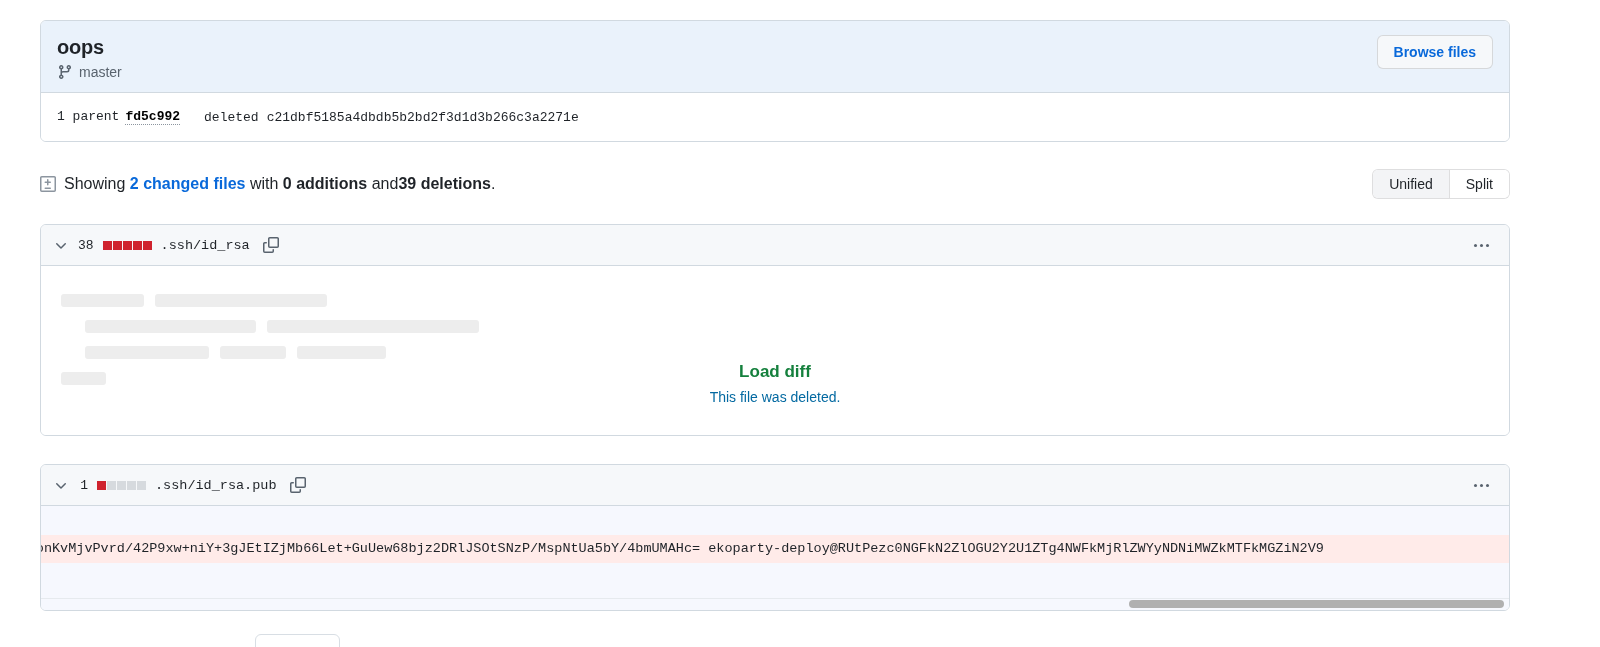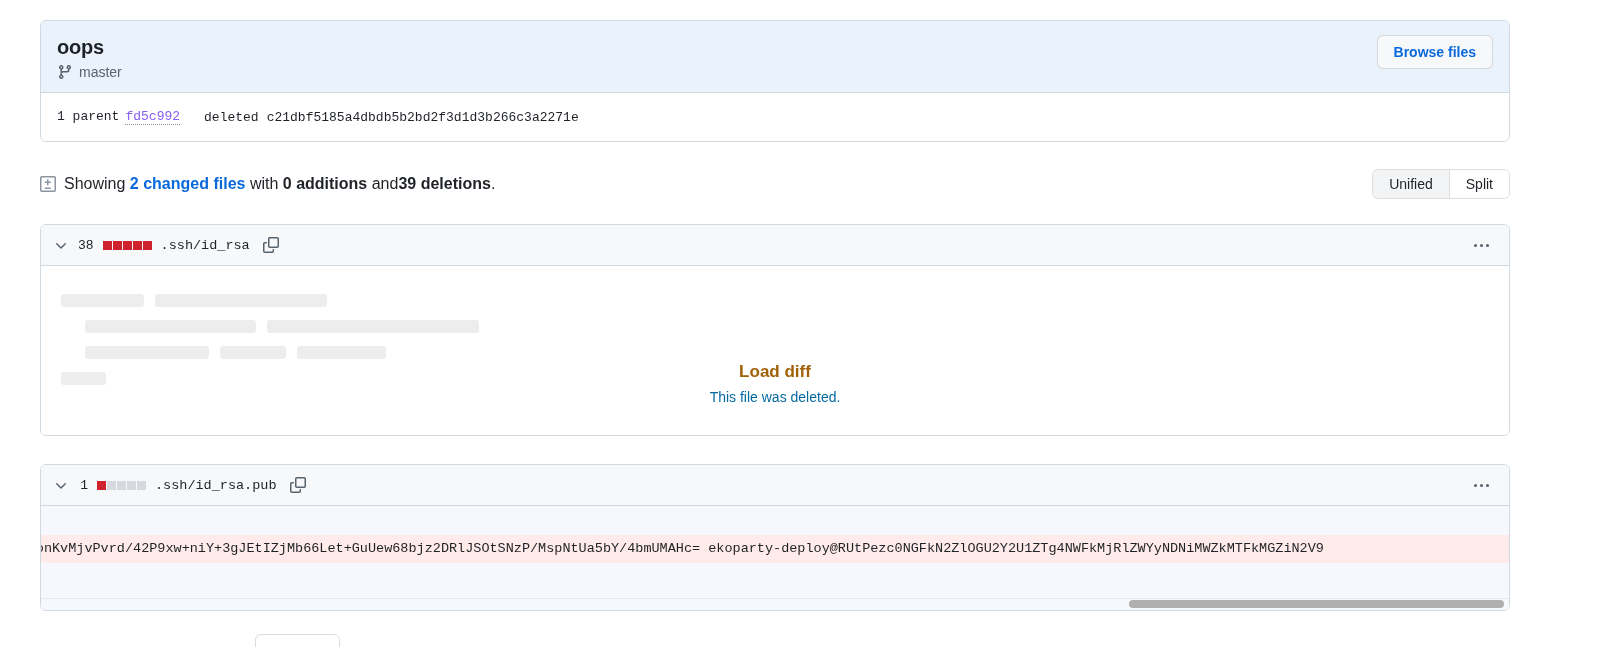--- a/index.html
+++ b/index.html
@@ -112,23 +112,24 @@
   }
   .hash-block {
     display: flex; align-items: center; gap: 24px;
     font-family: "Liberation Mono", monospace;
     font-size: 13px;
     color: #1f2328;
   }
   .parent-group { display: flex; align-items: baseline; gap: 6px; }
   .parent-label { color: #1f2328; }
   .parent-sha {
-    color: #8b5cf6;
+    color: #000000;
     border-bottom: 1px dotted #8c959f;
     cursor: pointer;
+    font-weight: bold;
   }
   .commit-group { display: flex; align-items: baseline; gap: 8px; }
   .commit-label { color: #1f2328; }
   .commit-sha { color: #1f2328; }
 
   
   .showing-bar {
     position: absolute;
     left: 40px; top: 167px;
     width: 1470px;
@@ -243,21 +244,21 @@
   .sk-row { display: flex; gap: 11px; margin-bottom: 13px; }
   .sk-bar { height: 13px; border-radius: 3px; background: #ededed; }
   .load-center {
     position: absolute;
     left: 0; right: 0; top: 96px;
     text-align: center;
   }
   .load-diff {
     font-size: 17px;
     font-weight: 700;
-    color: #a16207;
+    color: #15803d;
     cursor: pointer;
     display: inline-block;
   }
   .load-note {
     margin-top: 7px;
     font-size: 14px;
     color: #0369a1;
   }
 
   

